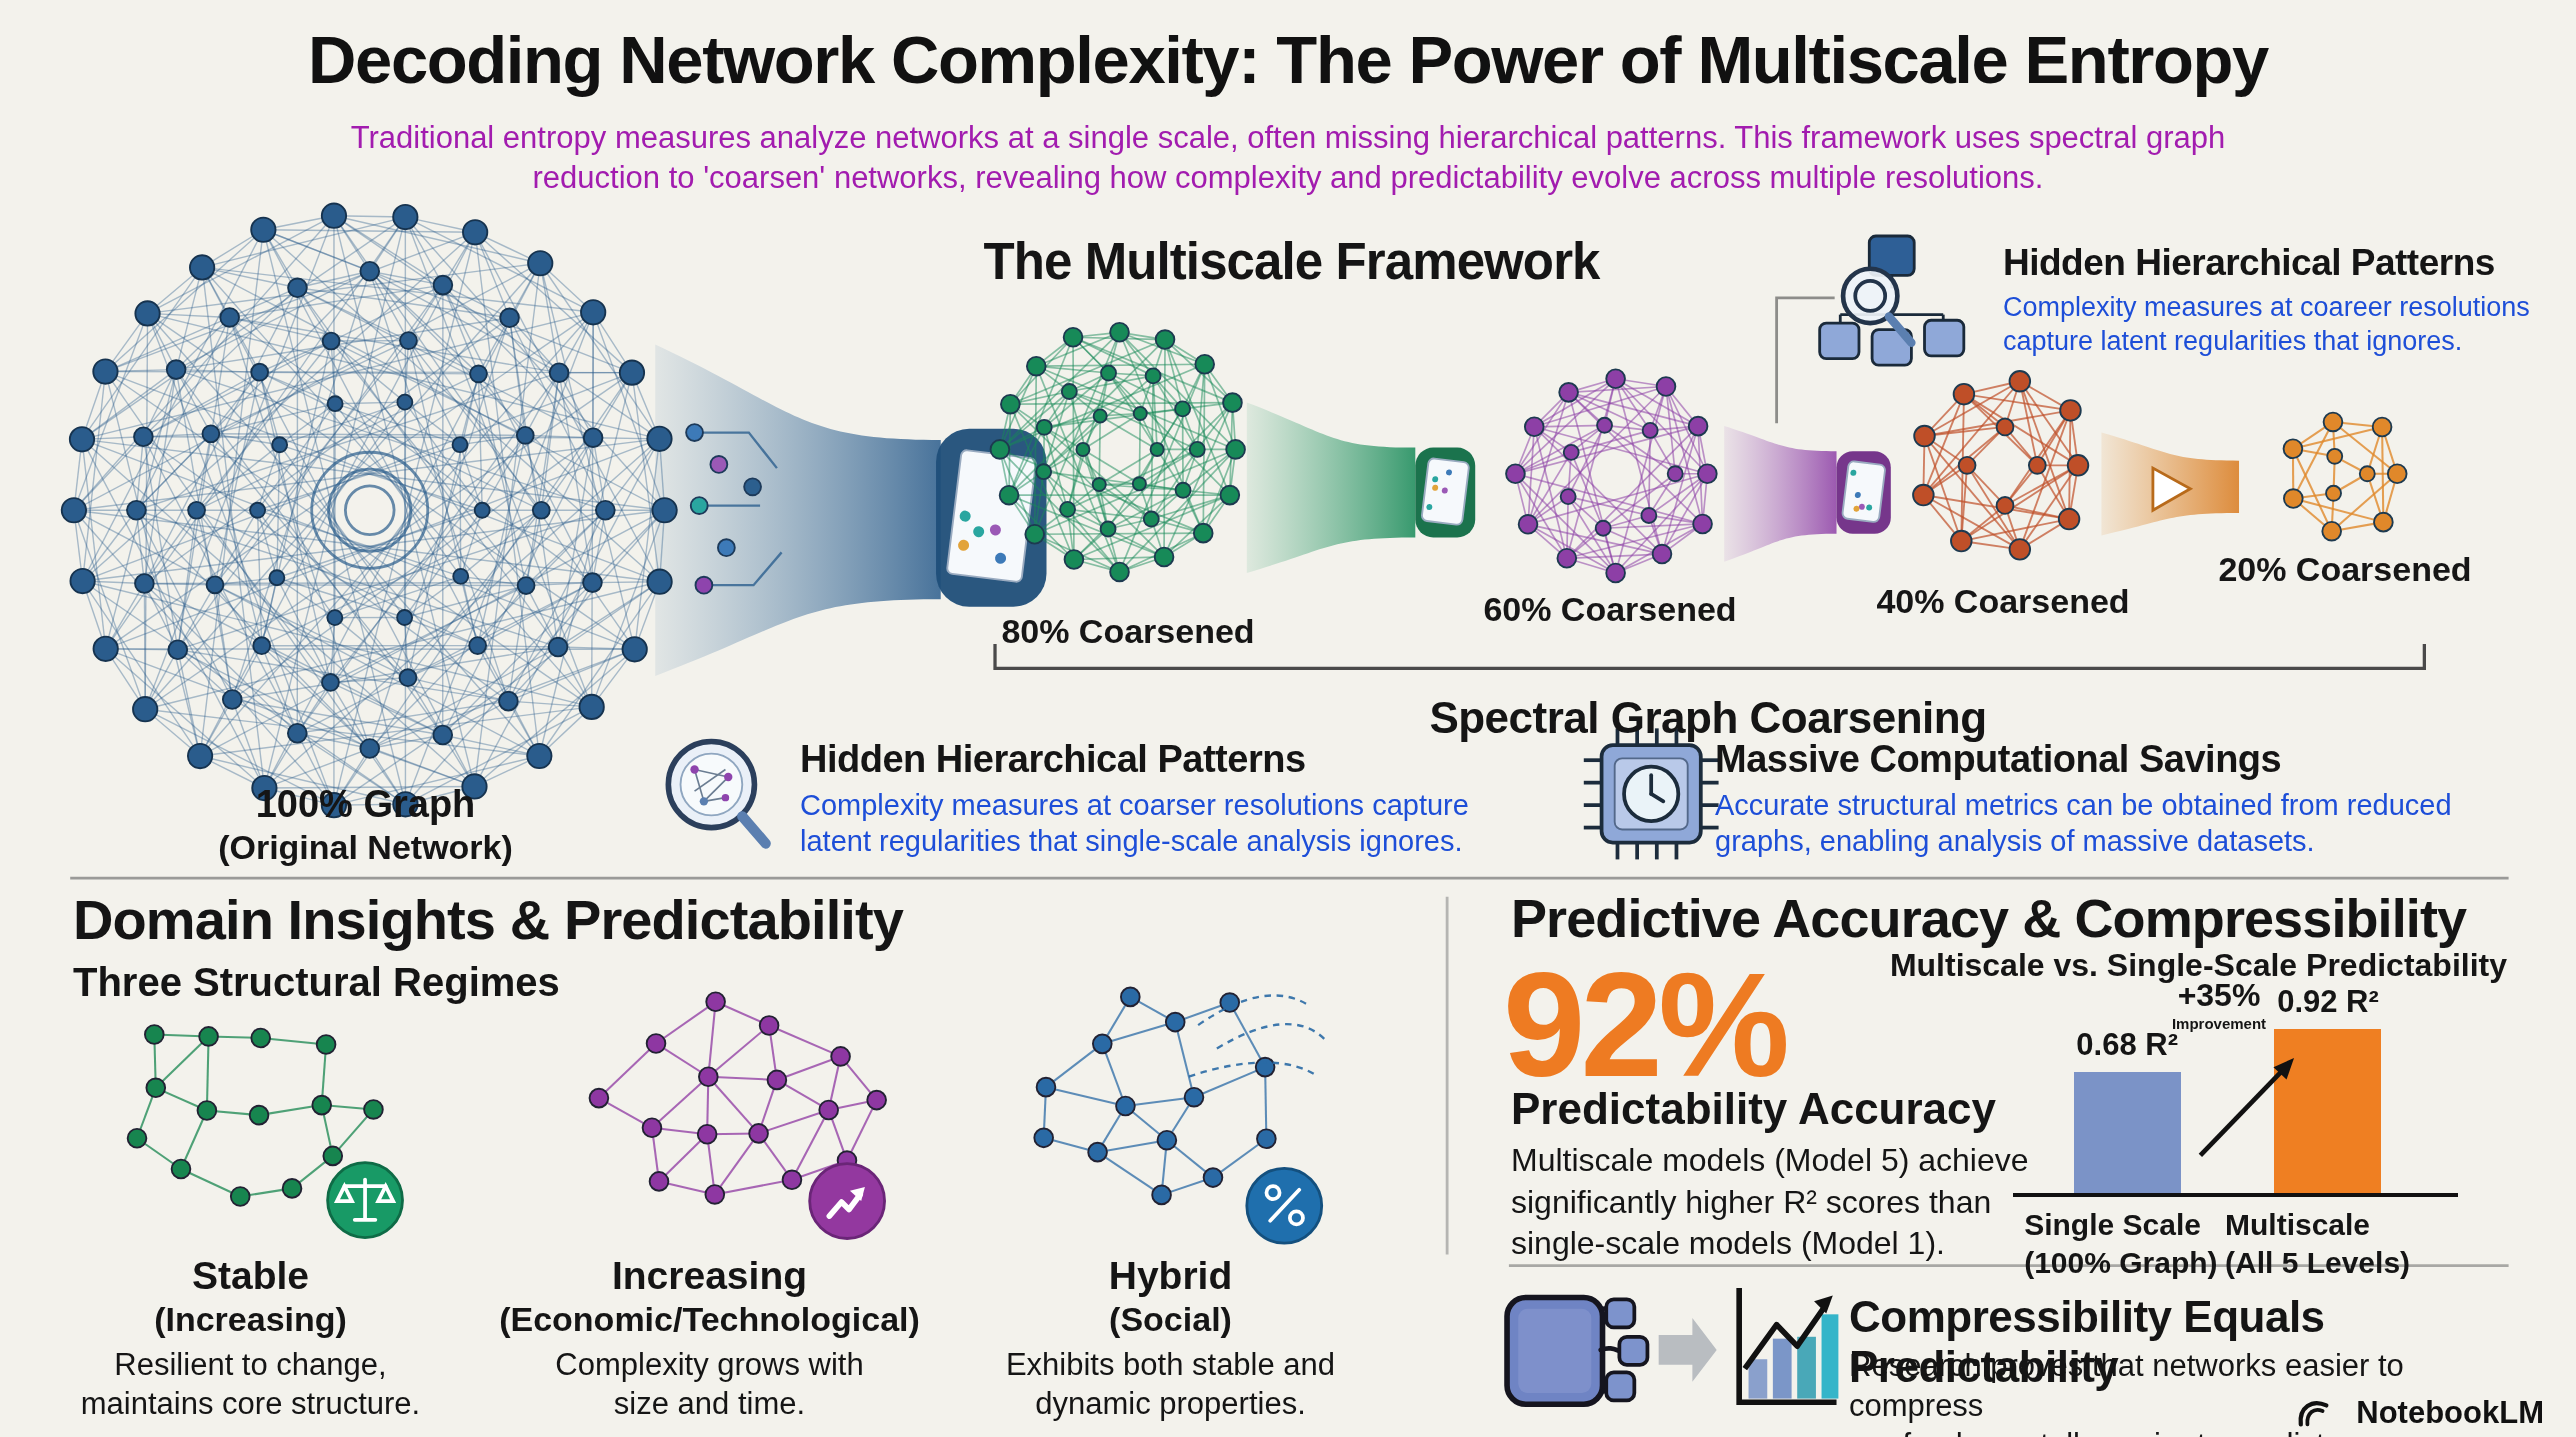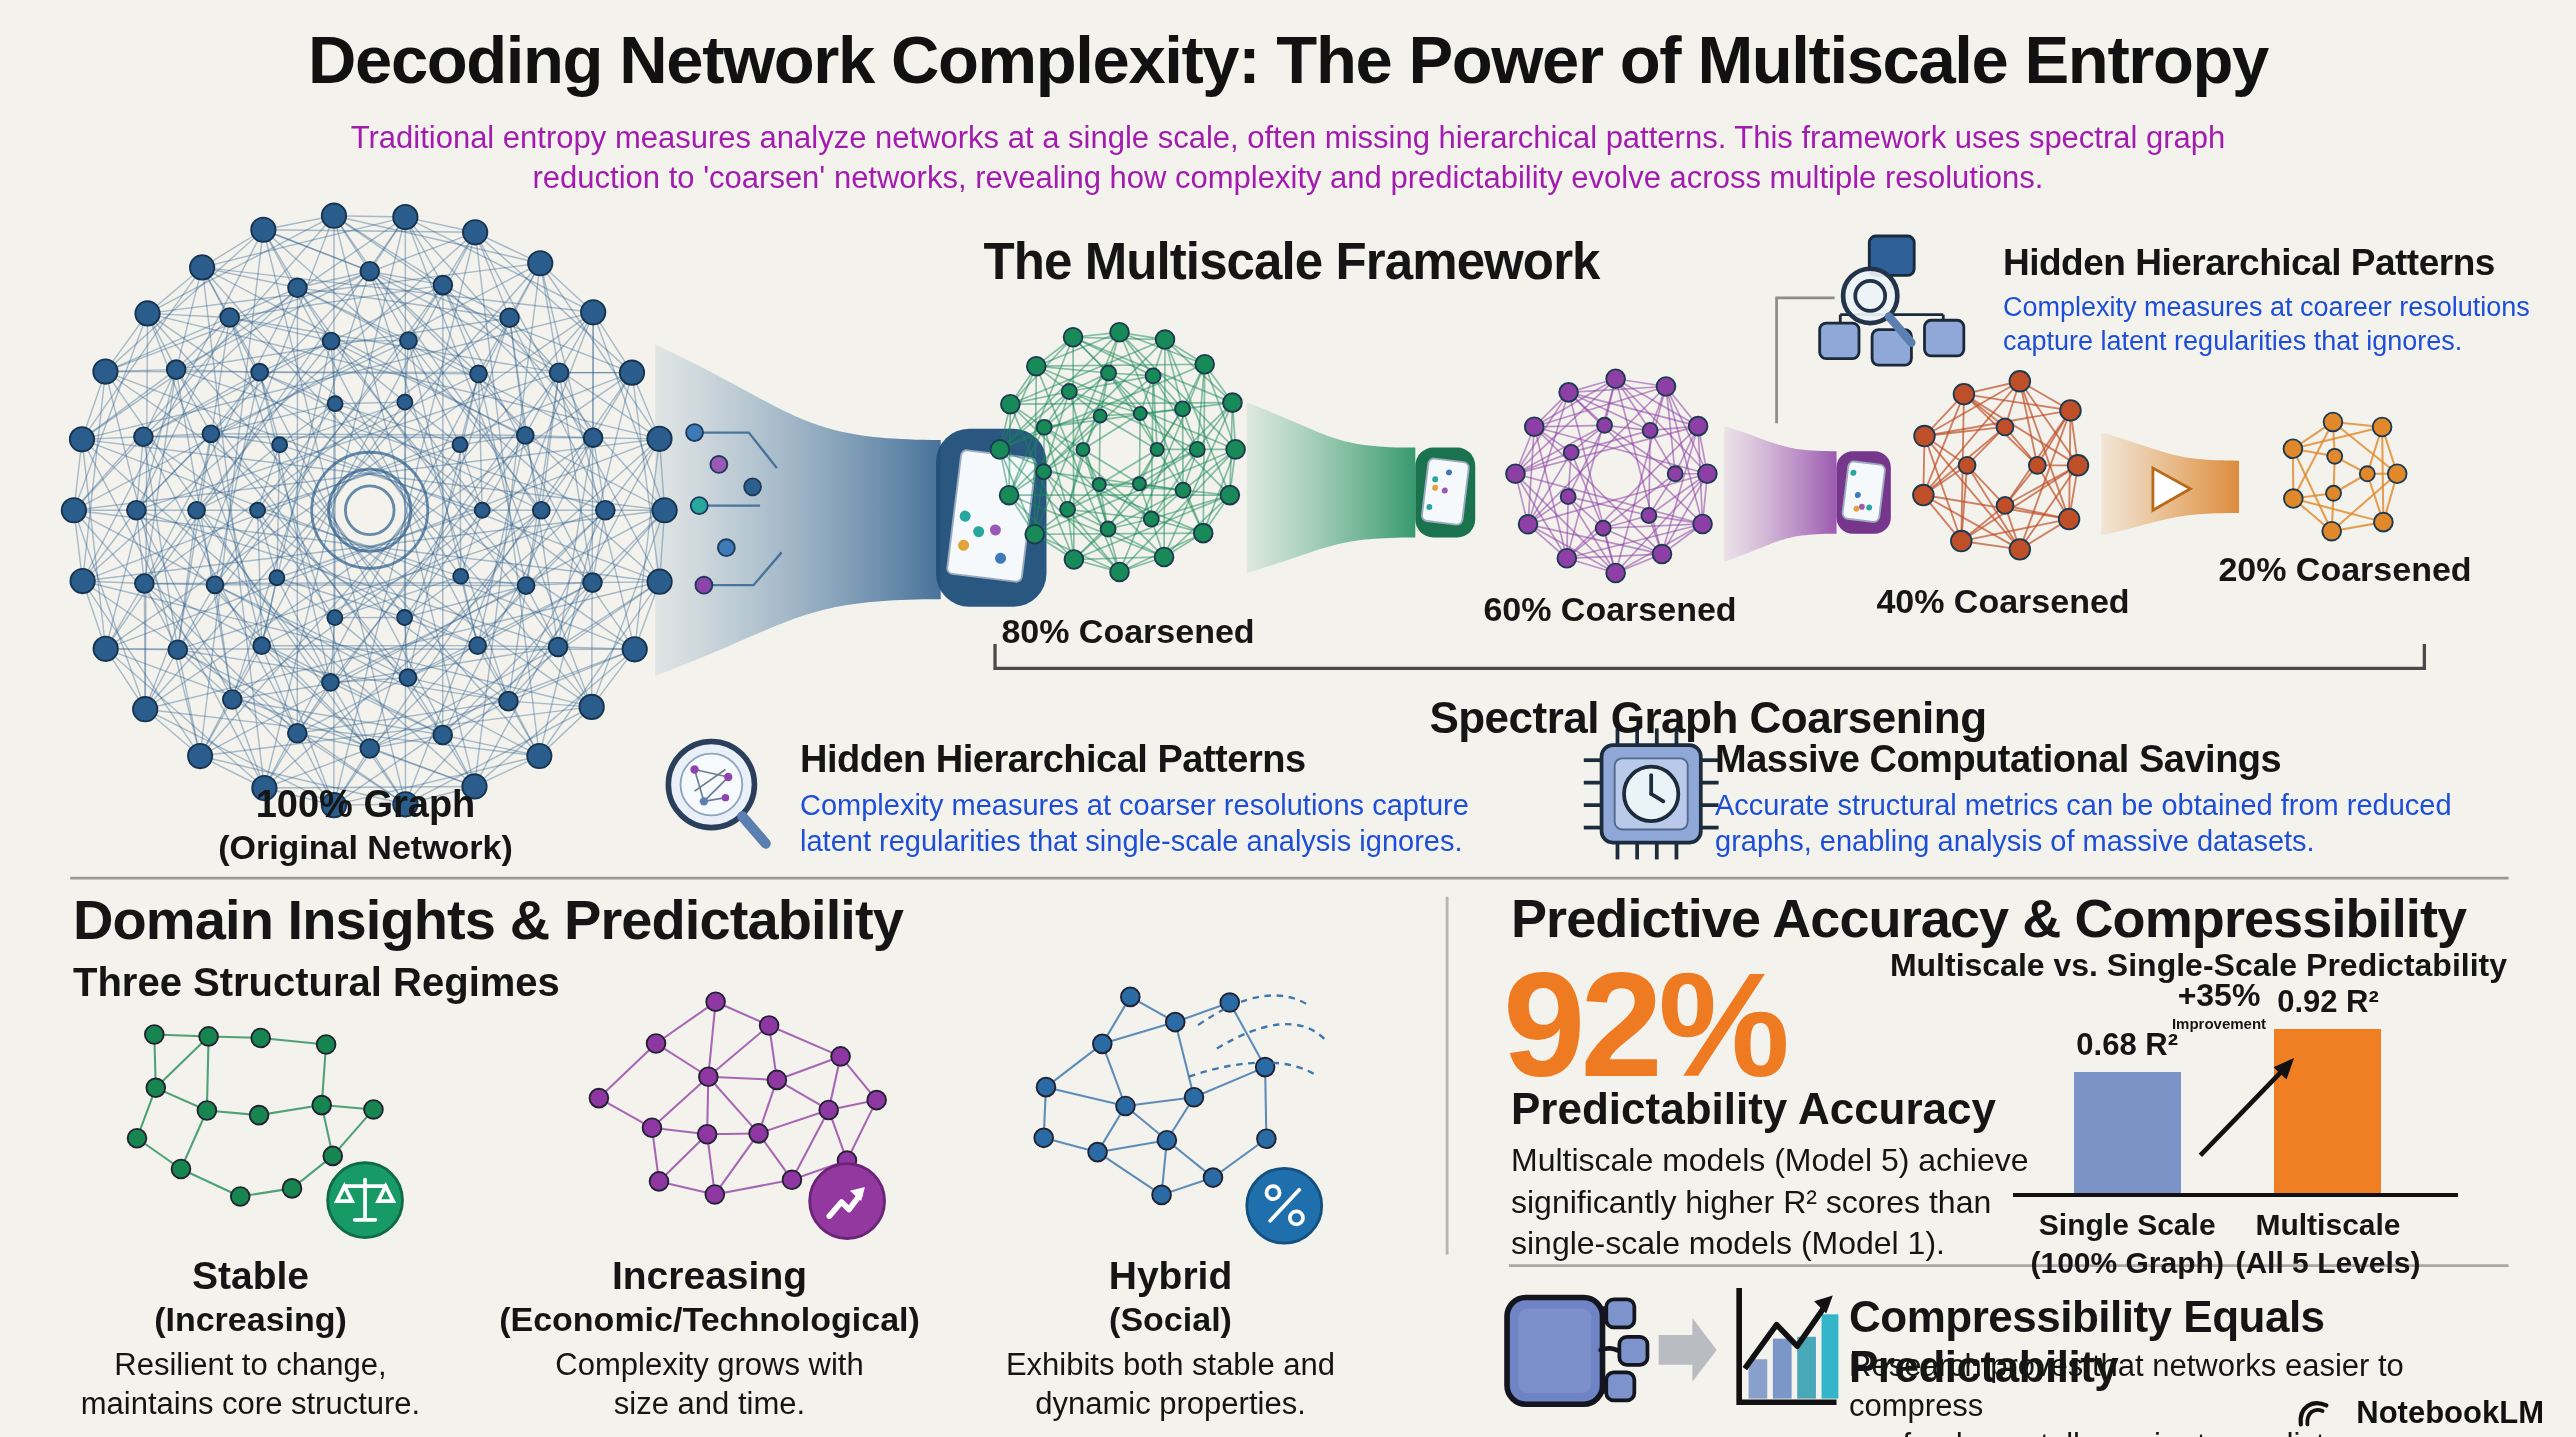--- a/index.html
+++ b/index.html
@@ -29,21 +29,21 @@
   .regime .r-dom{font-size:34px;font-weight:800;margin-top:1.9px;}
   .regime .r-desc{font-size:31px;font-weight:400;line-height:1.25;margin-top:7.5px;}
   #pred-heading{left:1511px;top:887px;font-size:54px;font-weight:800;letter-spacing:-0.9px;}
   #stat-92{left:1503px;top:940px;font-size:148px;font-weight:800;letter-spacing:-4.7px;}
   #stat-label{left:1511px;top:1084px;font-size:44px;font-weight:800;}
   #stat-desc{left:1511px;top:1140px;width:524px;font-size:32px;font-weight:500;line-height:1.3;}
   #chart-title{left:1872px;top:947px;width:635px;text-align:right;font-size:32px;font-weight:800;}
   #chart{left:2013px;top:981px;width:445px;height:212px;border-bottom:4.7px solid #111;}
   .bar{position:absolute;bottom:0;width:107px;}
   .bar-val{position:absolute;width:206px;text-align:center;font-size:31px;font-weight:700;}
-  .cat-label{position:absolute;top:225px;width:206px;text-align:center;font-size:30px;font-weight:600;line-height:1.25;}
+  .cat-label{position:absolute;top:225px;width:206px;text-align:left;font-size:30px;font-weight:600;line-height:1.25;}
   #annot-main{position:absolute;left:122px;top:-3.7px;width:168px;text-align:center;font-size:32px;font-weight:800;}
   #annot-sub{position:absolute;left:122px;top:34px;width:168px;text-align:center;font-size:15px;font-weight:700;}
   #comp-title{left:1849px;top:1292px;font-size:44px;font-weight:800;letter-spacing:-0.5px;}
   #comp-body{left:1849px;top:1346px;width:674px;font-size:31px;font-weight:500;line-height:1.28;}
   #brand{right:32px;top:1395px;display:flex;align-items:center;gap:23px;font-size:31px;font-weight:700;color:#111;}
 </style>
 </head>
 <body>
 
 <div id="stage">

